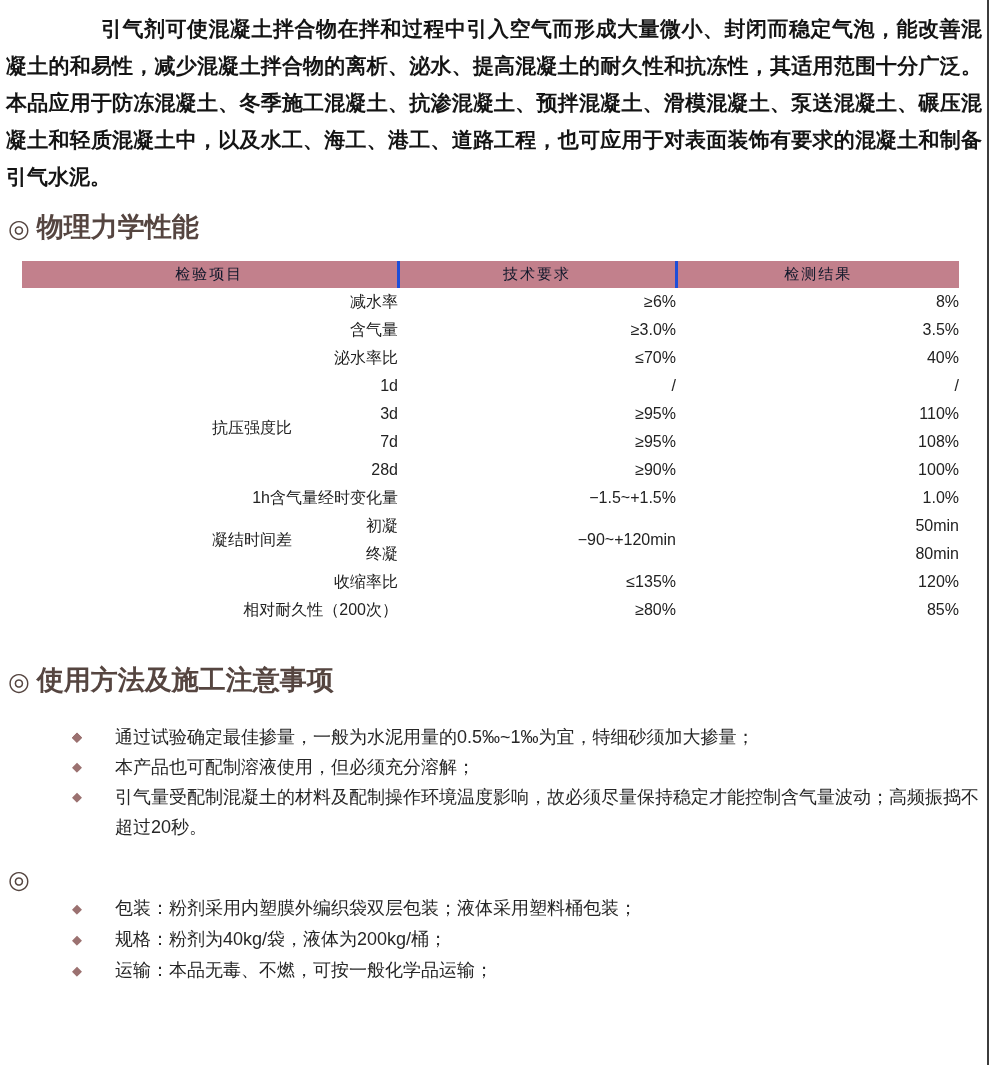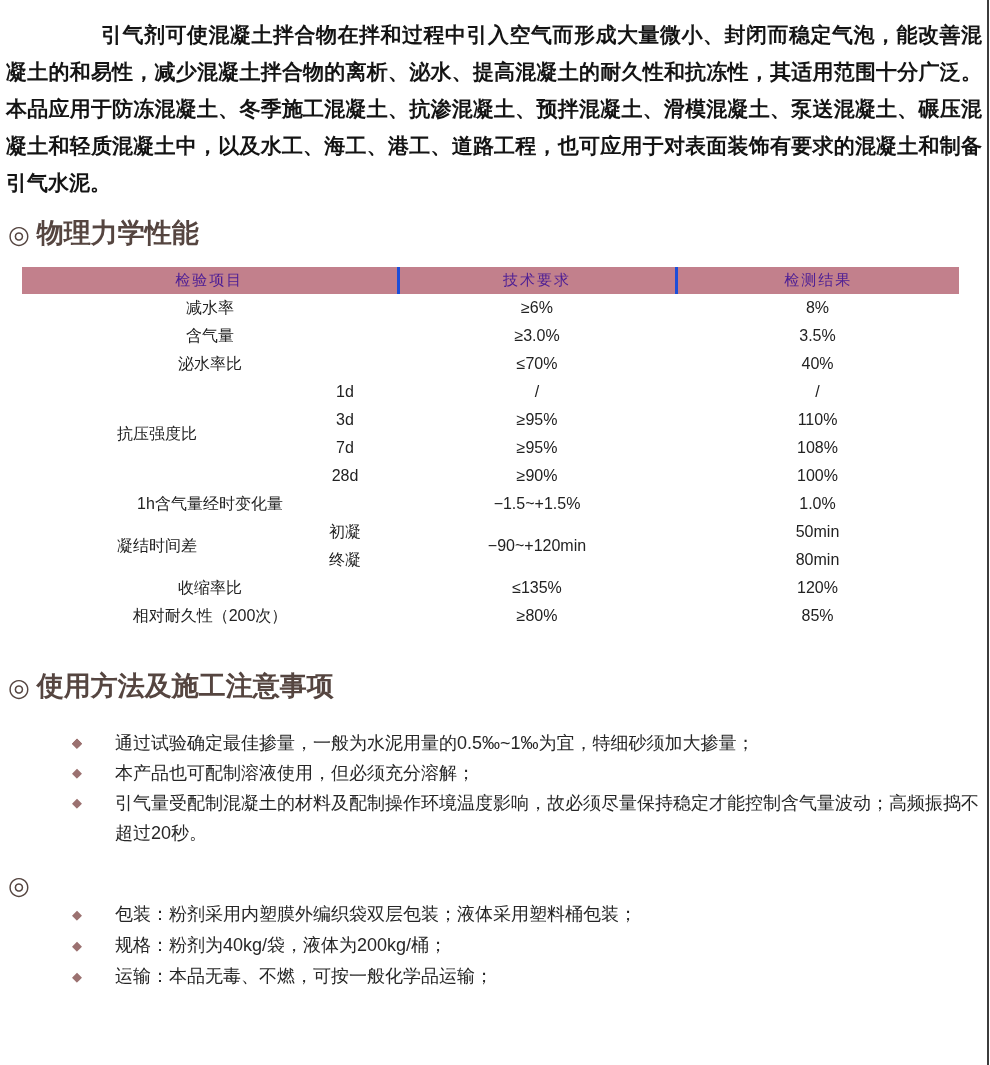--- a/index.html
+++ b/index.html
@@ -10,21 +10,21 @@
     color:#1d1d1d;
     position:relative;
     overflow:hidden;
   }
   .edge-line{
     position:absolute;top:0;right:1px;width:2px;height:1065px;
     background:#3c3c3c;
   }
   
   .intro{
-    margin:16px 8px 0 6px;
+    margin:10px 8px 0 6px;
     font-size:21px;line-height:37px;font-weight:700;
     color:#141414;
     text-indent:95px;
     text-align:justify;
   }
   
   .heading{
     display:flex;align-items:center;gap:7px;
     font-size:27px;font-weight:700;color:#554540;
     line-height:40px;
@@ -32,27 +32,27 @@
   .heading .marker{font-size:25px;line-height:1;transform:translateY(1px);}
   .h1{margin:12px 0 0 8px;}
   .h2{margin:36px 0 0 8px;}
   .h3{margin:24px 0 0 8px;}
   
   table{
     border-collapse:collapse;table-layout:fixed;
     margin:14px 0 0 22px;width:937px;
   }
   thead th{
-    background:#c2808c;color:#4c1d95;
+    background:#c2808c;color:#0f172a;
     font-weight:400;font-size:15px;height:25px;
     letter-spacing:2px;
   }
   thead th.bl{border-left:3px solid #1d4ed8;}
   tbody td{
-    height:28px;text-align:center;vertical-align:middle;
+    height:28px;text-align:right;vertical-align:middle;
     font-size:16px;color:#222222;padding:0;
   }
   
   .blist{list-style:none;margin:22px 0 0 0;padding:0 0 0 60px;}
   .blist li{
     position:relative;padding-left:55px;
     font-size:18px;line-height:30px;color:#262626;
   }
   .blist2{margin-top:2px;}
   .blist2 li{line-height:31px;}

